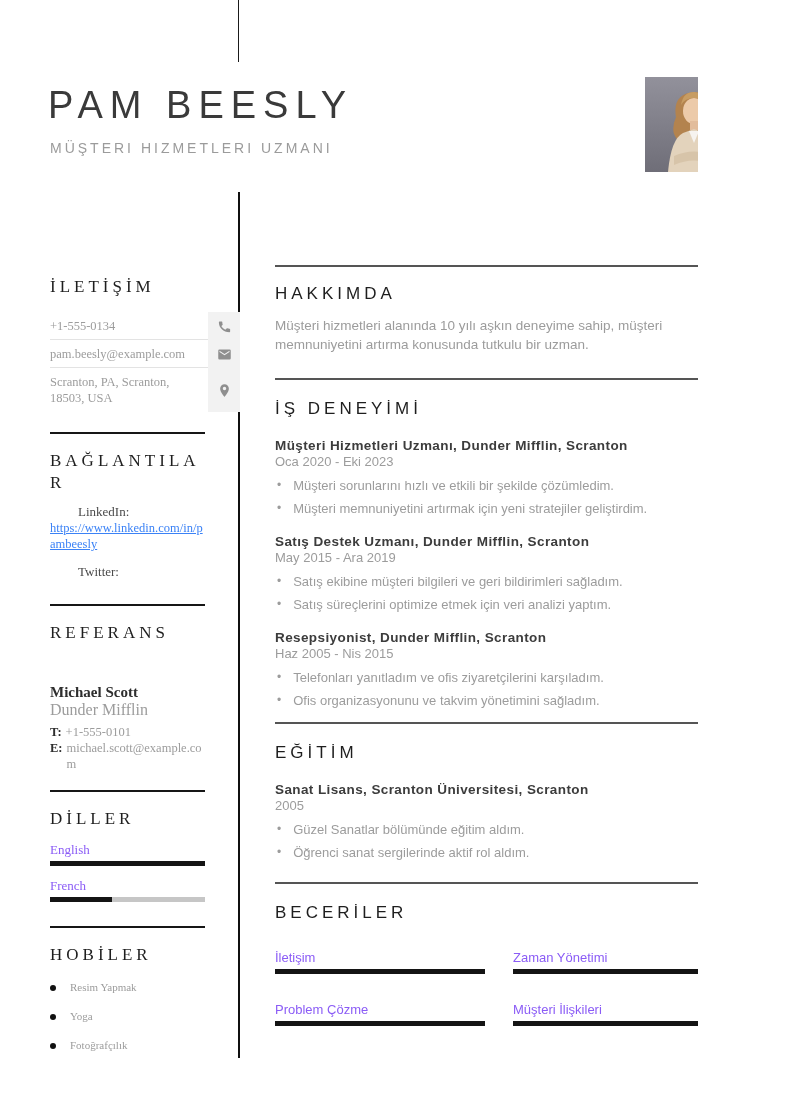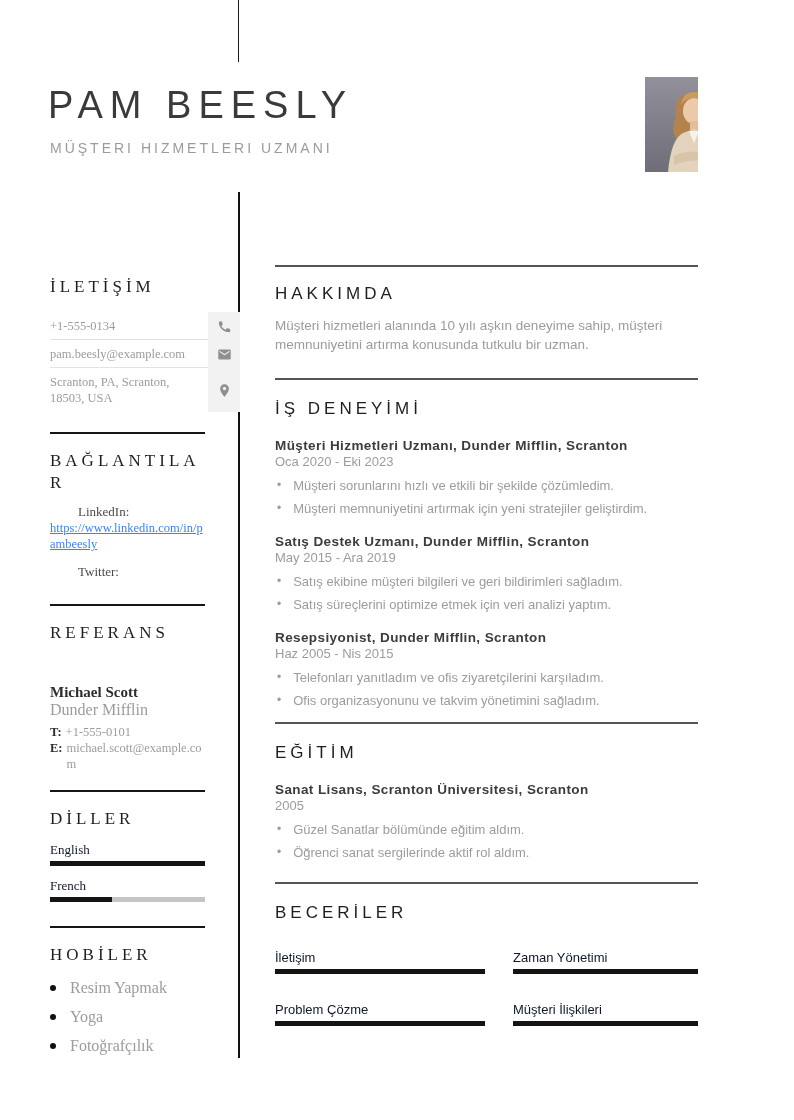--- a/index.html
+++ b/index.html
@@ -43,27 +43,27 @@
   
   .ref-block { margin-top:16px; width:160px; }
   .ref-name { font-weight:bold; font-size:15px; color:#2e2e2e; line-height:17px;margin-top:40px; }
   .ref-co   { font-size:16px; color:#9c9c9c; line-height:17px; margin-bottom:6px; }
   .ref-row  { font-size:12.5px; color:#9c9c9c; line-height:16px; display:flex; }
   .ref-lbl  { font-weight:bold; color:#2e2e2e; margin-right:4px; }
   .ref-val  { word-break:break-all; }
 
   
   .lang-item { margin-top:12px; width:155px; }
-  .bar-label { font-size:13px; color:#0f172a; line-height:15px; }
+  .bar-label { font-size:13px; color:#8b5cf6; line-height:15px; }
   .bar-track { margin-top:4px; height:5px; background:#c6c6c6; width:155px; }
   .bar-fill  { height:5px; background:#141414; }
 
   
   .hobby-list { margin-top:14px; }
-  .hobby-item { display:flex; align-items:center; margin-bottom:14px; font-size:16px; color:#9c9c9c; line-height:15px; }
+  .hobby-item { display:flex; align-items:center; margin-bottom:14px; font-size:11px; color:#9c9c9c; line-height:15px; }
   .hobby-dot { width:6px; height:6px; border-radius:50%; background:#111; margin-right:14px; flex:0 0 auto; }
 
   
   .about-text { margin-top:11px; font-size:13.5px; color:#9c9c9c; line-height:19px; width:460px; }
   .mt12 { margin-top:12px; } .mt16 { margin-top:16px; } .mt18 { margin-top:18px; }
   .mt20 { margin-top:20px; } .mt22 { margin-top:22px; } .mt24 { margin-top:24px; }
   .mt14 { margin-top:14px; }
 
   .job { margin-top:18px; }
   .job:first-of-type { margin-top:10px; }

